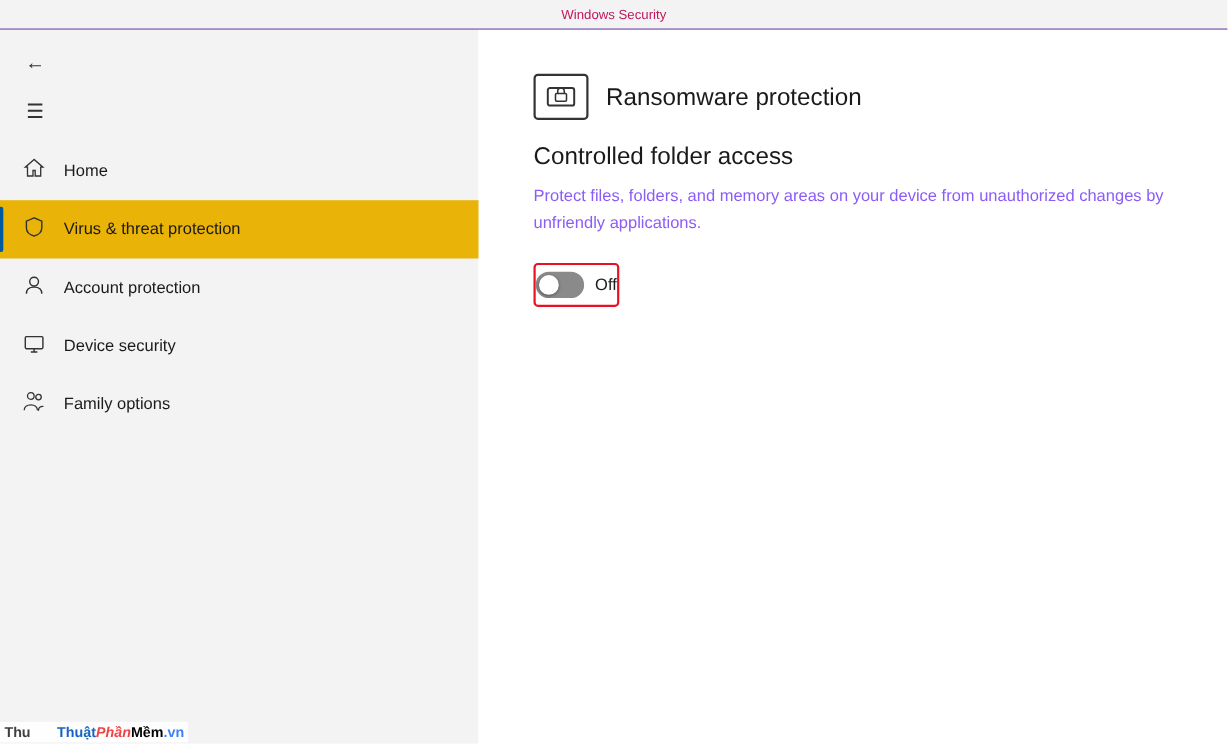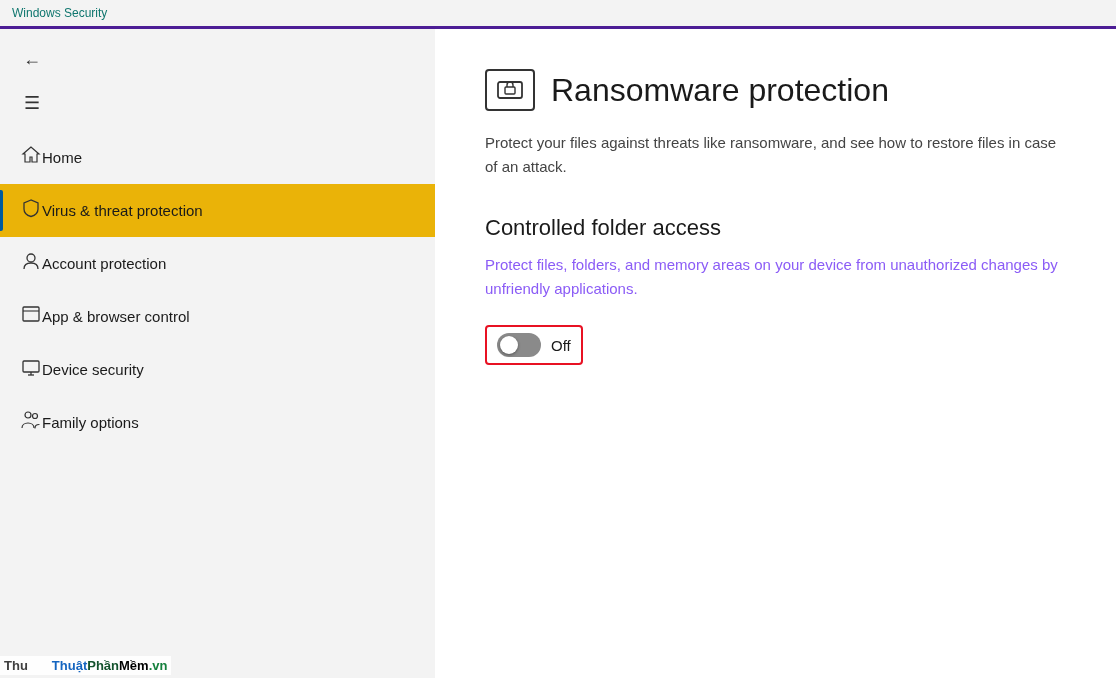--- a/index.html
+++ b/index.html
@@ -2,24 +2,25 @@
 <html><head>
   <meta charset="utf-8">
   <style>
     * { margin: 0; padding: 0; box-sizing: border-box; }
     body { font-family: 'Segoe UI', Arial, sans-serif; background: #fff; width: 1116px; height: 679px; overflow: hidden; }
 
     .title-bar {
       background: #f3f3f3;
       padding: 6px 12px;
       font-size: 12px;
-      color: #0f766e;
-      border-bottom: 3px solid #4c1d95;
-      display: flex;
-      align-items: center;
+      color: #be185d;
+      border-bottom: 1px solid #4c1d95;
+      display: flex;
+      align-items: center;
+      justify-content: center;
     }
 
     .app-container {
       display: flex;
       height: calc(679px - 30px);
     }
 
     
     .sidebar {
       width: 435px;
@@ -68,21 +69,21 @@
       margin-top: 4px;
     }
 
     .nav-item {
       display: flex;
       align-items: center;
       padding: 14px 20px;
       cursor: pointer;
       font-size: 15px;
       color: #1a1a1a;
-      gap: 0;
+      gap: 16px;
       position: relative;
     }
 
     .nav-item.active {
       background: #eab308;
     }
 
     .nav-item.active::before {
       content: '';
       position: absolute;
@@ -124,21 +125,21 @@
       width: 50px;
       height: 42px;
       display: flex;
       align-items: center;
       justify-content: center;
       font-size: 22px;
       flex-shrink: 0;
     }
 
     .page-title {
-      font-size: 32px;
+      font-size: 22px;
       font-weight: 300;
       color: #1a1a1a;
     }
 
     .page-description {
       font-size: 15px;
       color: #444;
       line-height: 1.6;
       margin-bottom: 36px;
       max-width: 640px;
@@ -161,21 +162,21 @@
 
     .toggle-row {
       display: flex;
       align-items: center;
       gap: 14px;
     }
 
     .toggle-wrapper {
       border: 2px solid #e81123;
       border-radius: 4px;
-      padding: 6px 10px;
+      padding: 6px 0;
       display: flex;
       align-items: center;
       gap: 10px;
     }
 
     .toggle-switch {
       position: relative;
       width: 44px;
       height: 24px;
       cursor: pointer;
@@ -212,23 +213,23 @@
       left: 0;
       font-size: 13px;
       font-weight: bold;
       z-index: 999;
       background: rgba(255,255,255,0.85);
       padding: 2px 4px;
     }
 
     .watermark span.thu { color: #404040; }
     .watermark span.thuat { color: #1565c0; padding-left: 24px; }
-    .watermark span.phan { color: #14532d; }
+    .watermark span.phan { color: #ef4444; font-style: italic; }
     .watermark span.mem { color: #000000; }
-    .watermark span.vn { color: #15803d; }
+    .watermark span.vn { color: #3b82f6; }
   </style>
 </head>
 <body>
 
 <div class="title-bar">
   <span>Windows Security</span>
 </div>
 
 <div class="app-container">
 
@@ -261,29 +262,20 @@
         <span class="nav-icon">
           <svg width="20" height="20" viewBox="0 0 20 20" fill="none">
             <circle cx="10" cy="7" r="4" stroke="#333" stroke-width="1.3" fill="none"></circle>
             <path d="M3 18c0-4 3-6 7-6s7 2 7 6" stroke="#333" stroke-width="1.3" fill="none"></path>
           </svg>
         </span>
         <span>Account protection</span>
       </li>
 
 
-      <li class="nav-item">
-        <span class="nav-icon">
-          <svg width="20" height="20" viewBox="0 0 20 20" fill="none">
-            <rect x="2" y="3" width="16" height="14" rx="1" stroke="#333" stroke-width="1.3" fill="none"></rect>
-            <line x1="2" y1="7" x2="18" y2="7" stroke="#333" stroke-width="1.1"></line>
-          </svg>
-        </span>
-        <span>App &amp; browser control</span>
-      </li>
 
       <li class="nav-item">
         <span class="nav-icon">
           <svg width="20" height="20" viewBox="0 0 20 20" fill="none">
             <rect x="2" y="4" width="16" height="11" rx="1" stroke="#333" stroke-width="1.3" fill="none"></rect>
             <line x1="7" y1="18" x2="13" y2="18" stroke="#333" stroke-width="1.3"></line>
             <line x1="10" y1="15" x2="10" y2="18" stroke="#333" stroke-width="1.3"></line>
           </svg>
         </span>
         <span>Device security</span>
@@ -311,21 +303,20 @@
       <div class="header-icon">
         <svg width="28" height="24" viewBox="0 0 28 24" fill="none">
           <rect x="2" y="4" width="24" height="16" rx="2" stroke="#333" stroke-width="1.8" fill="none"></rect>
           <rect x="9" y="9" width="10" height="7" rx="1" stroke="#333" stroke-width="1.4" fill="none"></rect>
           <path d="M11 9V7a3 3 0 0 1 6 0v2" stroke="#333" stroke-width="1.4" fill="none"></path>
         </svg>
       </div>
       <h1 class="page-title">Ransomware protection</h1>
     </div>
 
-    <p class="page-description">Protect your files against threats like ransomware, and see how to restore files in case of an attack.</p>
 
     <h2 class="section-title">Controlled folder access</h2>
 
     <p class="section-description">Protect files, folders, and memory areas on your device from unauthorized changes by unfriendly applications.</p>
 
     <div class="toggle-row">
       <div class="toggle-wrapper">
         <div class="toggle-switch">
           <div class="toggle-track">
             <div class="toggle-thumb"></div>

